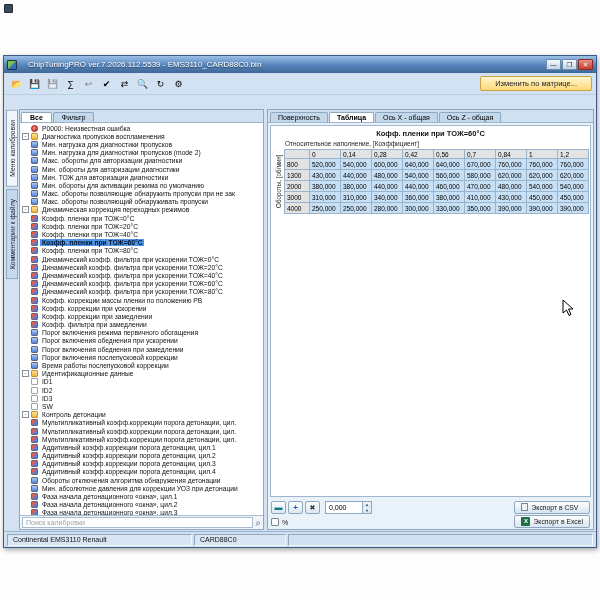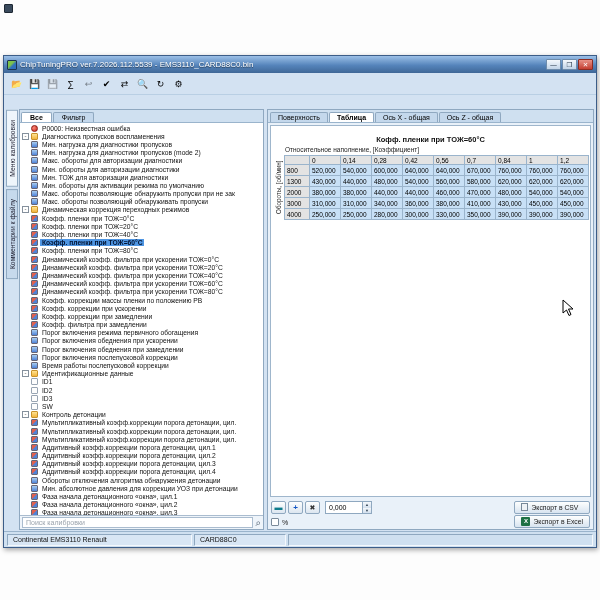--- a/index.html
+++ b/index.html
@@ -3,21 +3,21 @@
 <meta charset="utf-8">
 <style>
   * { box-sizing: border-box; margin: 0; padding: 0; }
   html,body { width:600px; height:600px; }
   body { background:#fdfdfd; font-family:"Liberation Sans", sans-serif; position:relative; overflow:hidden; }
 
   .desktop-icon{position:absolute;left:4px;top:4px;width:9px;height:9px;background:#3a4a5c;border:1px solid #1e2833;border-radius:1px;}
 
   .window{position:absolute;left:3px;top:55px;width:594px;height:493px;background:#d3e2f2;border:1px solid #3c5d88;box-shadow:1px 2px 5px rgba(0,0,0,.35);}
 
-  .titlebar{height:17px;background:linear-gradient(180deg,#9cc0e7 0%,#5584bb 55%,#3f6797 100%);display:flex;align-items:center;gap:3px;padding:0 3px;}
+  .titlebar{height:17px;background:linear-gradient(180deg,#9cc0e7 0%,#5584bb 55%,#3f6797 100%);display:flex;align-items:center;gap:11px;padding:0 3px;}
   .app-icon{width:10px;height:10px;background:linear-gradient(135deg,#7ec24a 40%,#2f6fbd 60%);border:1px solid #1c3350;border-radius:1px;flex:0 0 auto;}
   .title-text{color:#fff;font-size:8px;text-shadow:0 1px 1px rgba(0,0,0,.55);flex:1;white-space:nowrap;overflow:hidden;}
   .win-controls{display:flex;gap:1px;}
   .win-btn{width:15px;height:11px;font-size:6.5px;line-height:9px;text-align:center;background:linear-gradient(#f4f8fc,#c2d4e8);border:1px solid #6e8cab;border-radius:1px;color:#234;}
   .win-btn.close{background:linear-gradient(#e89186,#c43e31);color:#fff;border-color:#8c2b22;}
 
   .menubar{height:13px;background:#d9e7f6;display:flex;align-items:center;padding:0 3px;gap:1px;border-bottom:1px solid #b9cfe4;}
   .menu-item{font-size:7.5px;padding:1px 5px;color:#1a1a1a;}
 
   .toolbar{height:22px;display:flex;align-items:center;gap:1px;padding:0 4px;border-bottom:1px solid #b9cfe4;background:#d3e2f2;}
@@ -52,21 +52,21 @@
   .search-row{height:14px;border-top:1px solid #aabccf;display:flex;align-items:center;padding:1px 2px;gap:2px;background:#eef4fa;flex:0 0 auto;}
   .search-input{flex:1;font-size:7px;color:#9aa3ad;border:1px solid #aabccf;height:11px;display:flex;align-items:center;padding:0 3px;background:#fff;}
   .search-icon{font-size:10px;color:#456;line-height:10px;}
 
   .main-panel{flex:1;margin-left:3px;display:flex;flex-direction:column;background:#e9f1f9;border:1px solid #8fa8c0;}
   .main-tabs{height:13px;display:flex;align-items:flex-end;padding-left:2px;gap:1px;background:#cfe0f0;border-bottom:1px solid #9ab4cc;flex:0 0 auto;}
   .mtab{font-size:7px;padding:1px 7px;background:#c4d8ec;border:1px solid #8fa8c0;border-bottom:none;border-radius:2px 2px 0 0;}
   .mtab.active{background:#fff;font-weight:bold;}
 
   .view-area{flex:1;margin:2px;background:#fff;border:1px solid #9fb6cc;position:relative;overflow:hidden;}
-  .table-title{text-align:center;font-size:7.5px;font-weight:bold;padding:9px 0 1px;color:#111;}
+  .table-title{text-align:center;font-size:7.5px;font-weight:bold;padding:3px 0 1px;color:#111;}
   .x-axis-label{font-size:6.5px;color:#222;padding:1px 0 2px 14px;}
   .table-wrap{display:flex;padding-left:2px;}
   .y-axis-label{width:11px;writing-mode:vertical-rl;transform:rotate(180deg);font-size:6.3px;color:#222;display:flex;align-items:center;justify-content:center;white-space:nowrap;}
   table{border-collapse:collapse;}
   th,td{border:1px solid #9ab4cc;font-weight:normal;font-size:6.5px;height:11px;padding:0 2px;text-align:left;white-space:nowrap;}
   thead th{background:#e3e3e3;width:31px;height:9px;}
   thead th.corner{width:25px;}
   tbody th{background:#e3e3e3;width:25px;}
   td{background:#c8e0f6;width:31px;}
 
@@ -121,20 +121,21 @@
         <span class="tool-btn">💾</span>
         <span class="tool-btn disabled">💾</span>
         <span class="tool-btn">∑</span>
         <span class="tool-btn disabled">↩</span>
         <span class="tool-btn">✔</span>
         <span class="tool-btn">⇄</span>
         <span class="tool-btn">🔍</span>
         <span class="tool-btn">↻</span>
         <span class="tool-btn">⚙</span>
       </span>
+    <button class="matrix-btn">Изменить по матрице...</button>
   </div>
 
   <div class="content">
 
     <div class="vstrip" id="vstrip">
         <div class="vtab active">Меню калибровки</div>
         <div class="vtab">Комментарии к файлу</div>
       </div>
 
     <div class="left-panel">

